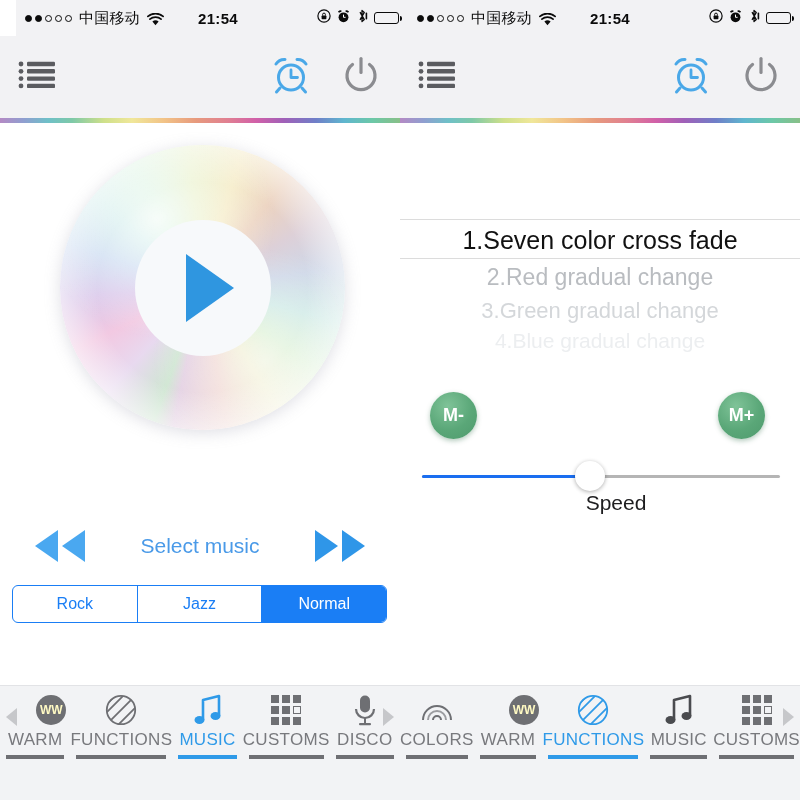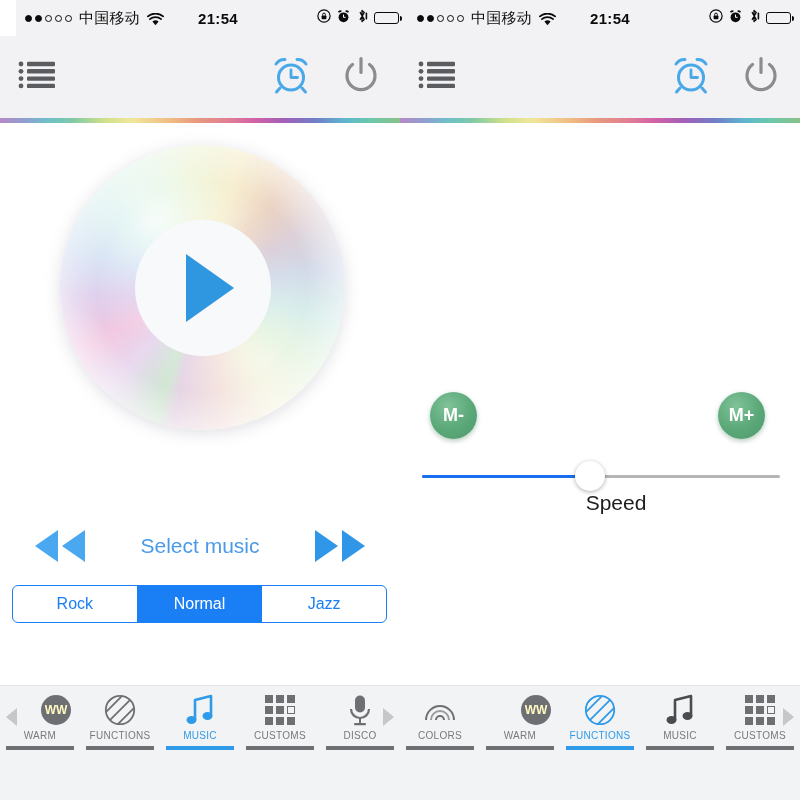--- a/index.html
+++ b/index.html
@@ -194,21 +194,21 @@
     display: flex; align-items: flex-start;
     position: relative;
     padding-top: 7px;
   }
   .tab {
     flex: 1; display: flex; flex-direction: column;
     align-items: center; gap: 3px; position: relative;
   }
   .tab-ico { height: 34px; display: flex; align-items: center; justify-content: center; }
   .tab-label {
-    font-size: 10px; color: #78797d; letter-spacing: .3px;
+    font-size: 17px; color: #78797d; letter-spacing: .3px;
   }
   .tab.active .tab-label { color: #2f9ae8; }
   .tab-underline {
     position: absolute; bottom: -9px; left: 6px; right: 6px;
     height: 4px; background: #6e6f73;
   }
   .tab.active .tab-underline { background: #2f9ae8; }
   .tabbar-arrow {
     position: absolute; top: 22px; width: 0; height: 0;
   }
@@ -423,27 +423,34 @@
         <span class="dbl-arrow">
           <svg width="60" height="36" viewBox="0 0 60 36">
             <path d="M5 2 L5 34 L28 18 Z" fill="#2f96e8"></path>
             <path d="M32 2 L32 34 L55 18 Z" fill="#2f96e8"></path>
           </svg>
         </span>
       </div>
 
       <div class="segmented">
         <div class="seg">Rock</div>
+        <div class="seg">Jazz</div>
         <div class="seg active">Normal</div>
-        <div class="seg">Jazz</div>
       </div>
     </div>
 
     <div class="panel">
 
+      <div class="picker">
+        <div class="picker-row selected">1.Seven color cross fade</div>
+        <div class="picker-row f1">2.Red gradual change</div>
+        <div class="picker-row f2">3.Green gradual change</div>
+        <div class="picker-row f3">4.Blue gradual change</div>
+        <div class="picker-row f4"></div>
+      </div>
 
       <div class="mbtn minus">M-</div>
       <div class="mbtn plus">M+</div>
 
       <div class="slider">
         <div class="track"></div>
         <div class="track-fill" style="width:47%"></div>
         <div class="thumb" style="left:47%"></div>
       </div>
       <div class="speed-label">Speed</div>

